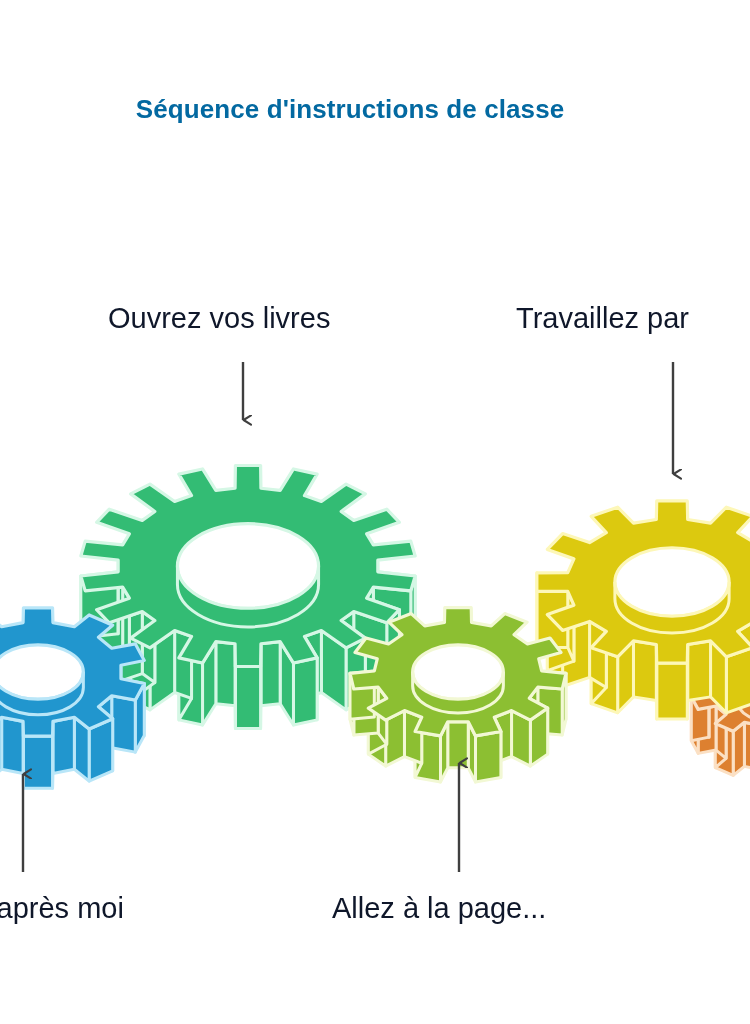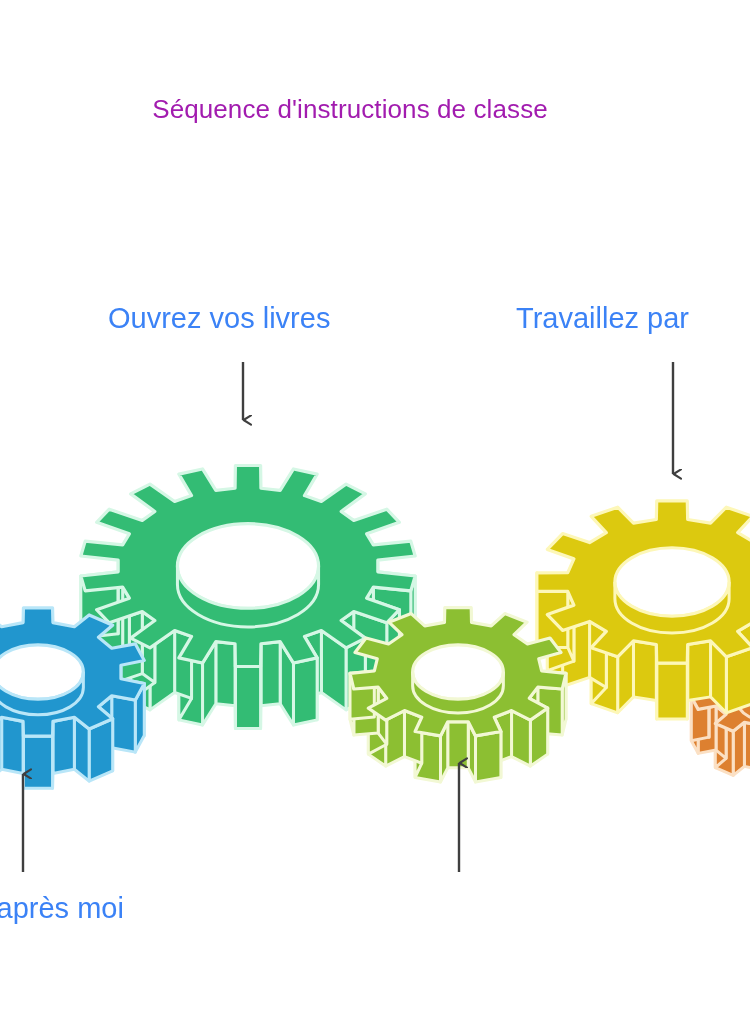--- a/index.html
+++ b/index.html
@@ -19,30 +19,30 @@
     inset: 0;
     width: 750px;
     height: 1024px;
   }
   .title {
     position: absolute;
     left: 0; top: 94px;
     width: 700px;
     text-align: center;
     font-size: 26px;
-    font-weight: normal;
-    color: #a21caf;
+    font-weight: bold;
+    color: #0369a1;
     letter-spacing: 0.1px;
     white-space: nowrap;
   }
   .label {
     position: absolute;
     font-size: 29px;
     font-weight: normal;
-    color: #3b82f6;
+    color: #0f172a;
     white-space: nowrap;
     line-height: 1;
   }
   #label-ouvrez   { left: 108px; top: 304px; }
   #label-travaillez { left: 516px; top: 304px; }
   #label-repetez  { left: -26px; top: 894px; }
   #label-allez    { left: 332px; top: 894px; }
 
   svg#art {
     position: absolute;
@@ -240,14 +240,15 @@
       <line x1="23" y1="872" x2="23" y2="774" stroke="#3f3f3f" stroke-width="2.4" marker-end="url(#head-up)"></line>
       <line x1="459" y1="872" x2="459" y2="763" stroke="#3f3f3f" stroke-width="2.4" marker-end="url(#head-up)"></line>
     </g>
   </svg>
 
   <div class="title">Séquence d'instructions de classe</div>
 
   <div class="label" id="label-ouvrez">Ouvrez vos livres</div>
   <div class="label" id="label-travaillez">Travaillez par</div>
   <div class="label" id="label-repetez">z après moi</div>
+  <div class="label" id="label-allez">Allez à la page...</div>
 
 </div>
 
 </body></html>

